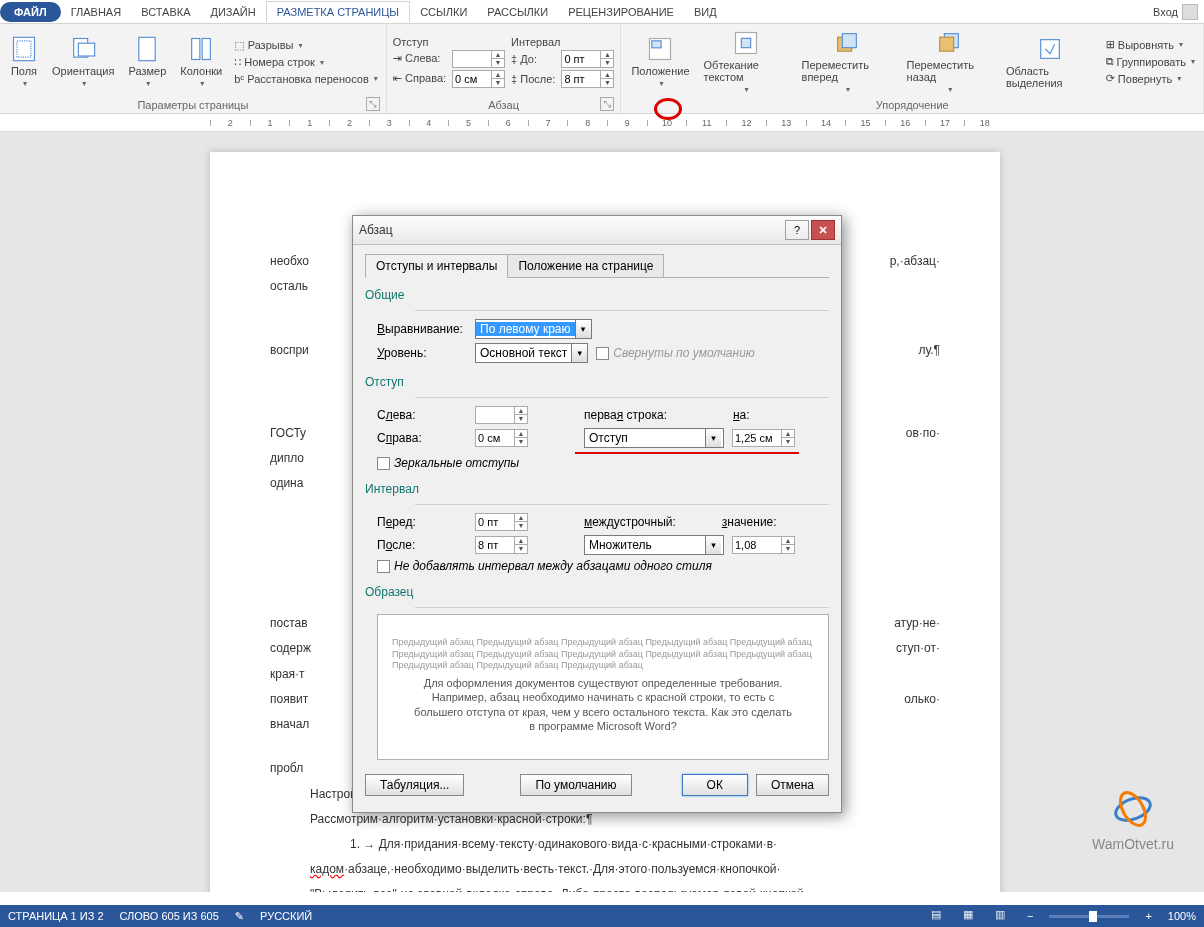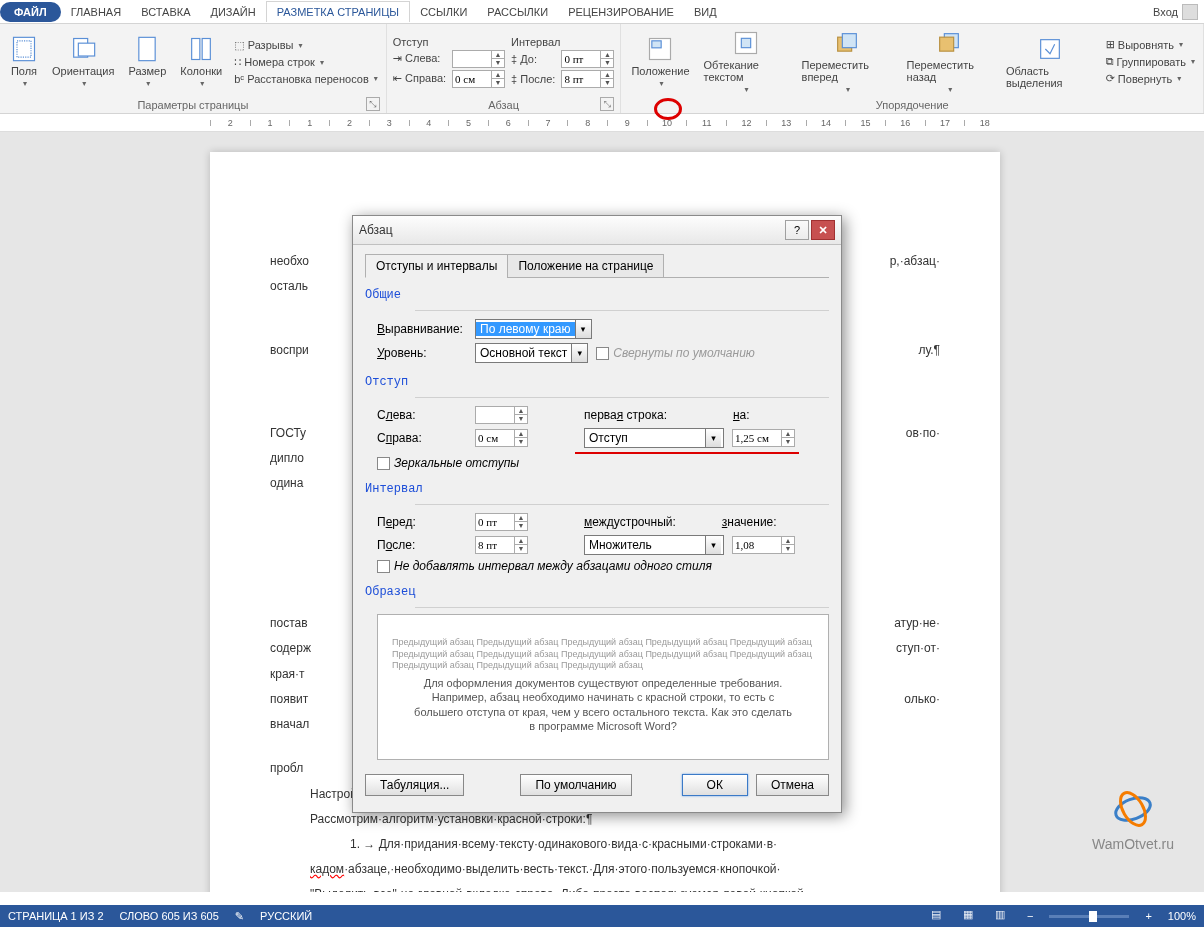--- a/index.html
+++ b/index.html
@@ -13,21 +13,21 @@
 .ribbon { display:flex; height:90px; background:#f3f3f3; border-bottom:1px solid #d4d4d4; font-size:11px; color:#444; }
 .group { display:flex; flex-direction:column; padding:2px 6px; border-right:1px solid #e0e0e0; }
 .group-body { flex:1; display:flex; align-items:center; gap:6px; }
 .group-label { text-align:center; font-size:11px; color:#666; padding-top:2px; position:relative; }
 .dlg-launcher { position:absolute; right:0; bottom:0; width:14px; height:14px; border:1px solid #aaa; font-size:9px; text-align:center; line-height:12px; color:#666; }
 .big-btn { display:flex; flex-direction:column; align-items:center; gap:2px; padding:2px 4px; cursor:pointer; font-size:11px; }
 .big-btn svg { width:28px; height:28px; }
 .small-btn { display:flex; align-items:center; gap:3px; font-size:11px; padding:1px 2px; cursor:pointer; white-space:nowrap; }
 .dd { font-size:8px; color:#666; margin-left:2px; }
 .spin { display:inline-flex; align-items:center; border:1px solid #ababab; background:#fff; height:18px; }
-.spin input { border:none; width:38px; font-size:11px; padding:0 2px; outline:none;font-family:Liberation Serif, serif; }
+.spin input { border:none; width:38px; font-size:11px; padding:0 2px; outline:none; }
 .spin-btns { display:flex; flex-direction:column; border-left:1px solid #ababab; }
 .spin-btns span { width:12px; height:8px; font-size:7px; text-align:center; line-height:8px; color:#555; cursor:pointer; }
 .spin-btns span:first-child { border-bottom:1px solid #ababab; }
 .para-grid { display:grid; grid-template-columns:auto auto auto auto; gap:2px 6px; align-items:center; font-size:11px; }
 .arr-group { display:flex; flex-direction:column; gap:2px; }
 .ruler { height:18px; background:#fff; border-bottom:1px solid #ddd; position:relative; font-size:9px; color:#666; }
 .ruler-inner { position:absolute; left:210px; right:200px; top:0; bottom:0; display:flex; align-items:center; }
 .ruler-tick { flex:1; text-align:center; border-left:1px solid #aaa; height:6px; position:relative; }
 .ruler-num { position:absolute; top:-2px; left:50%; transform:translateX(-50%); }
 .doc-area { background:#e6e6e6; height:760px; overflow:hidden; position:relative; }
@@ -37,21 +37,21 @@
 .dialog { position:absolute; left:352px; top:215px; width:490px; background:#f0f0f0; border:1px solid #8a8a8a; box-shadow:3px 3px 14px rgba(0,0,0,.45); font-size:12px; }
 .dlg-title { background:linear-gradient(#fdfdfd,#e8e8e8); display:flex; align-items:center; padding:4px 6px; border-bottom:1px solid #c0c0c0; }
 .dlg-title span { flex:1; color:#333; }
 .dlg-help,.dlg-close { width:24px; height:20px; text-align:center; line-height:18px; border:1px solid #a0a0a0; margin-left:2px; font-size:11px; cursor:pointer; }
 .dlg-close { background:#c75050; color:#fff; border-color:#a03030; font-weight:bold; }
 .dlg-body { padding:8px 12px 12px; }
 .dlg-tabs { display:flex; border-bottom:1px solid #b0b0b0; margin-bottom:10px; }
 .dlg-tab { padding:4px 10px; border:1px solid #b0b0b0; background:#e8e8e8; font-size:12px; cursor:pointer; margin-right:-1px; position:relative; top:1px; }
 .dlg-tab.active { background:#f0f0f0; border-bottom:1px solid #f0f0f0; }
 .fieldset { border:none; margin-bottom:10px; }
-.fs-legend { font-size:12px; color:#1d4ed8; padding-bottom:4px;font-family:Liberation Mono, monospace; }
+.fs-legend { font-size:12px; color:#0f766e; padding-bottom:4px; }
 .fs-row { display:flex; align-items:center; gap:8px; padding:2px 0 2px 12px; font-size:12px; }
 .fs-label { width:90px; }
 .combo { display:inline-flex; border:1px solid #7a7a7a; background:#fff; height:20px; align-items:center; }
 .combo span { padding:0 4px; font-size:12px; min-width:90px; }
 .combo.sel span { background:#3399ff; color:#fff; }
 .combo .cbtn { width:16px; text-align:center; border-left:1px solid #7a7a7a; font-size:9px; background:linear-gradient(#fff,#ddd); cursor:pointer; height:100%; line-height:18px; }
 .chk { display:inline-flex; align-items:center; gap:4px; font-size:12px;font-style:italic; }
 .chk-box { width:13px; height:13px; border:1px solid #888; background:#fff; }
 .divider-line { border-top:1px solid #d0d0d0; margin:4px 0 6px 50px; }
 .red-underline { height:2px; background:#d00; margin:2px 12px 0 12px; }

